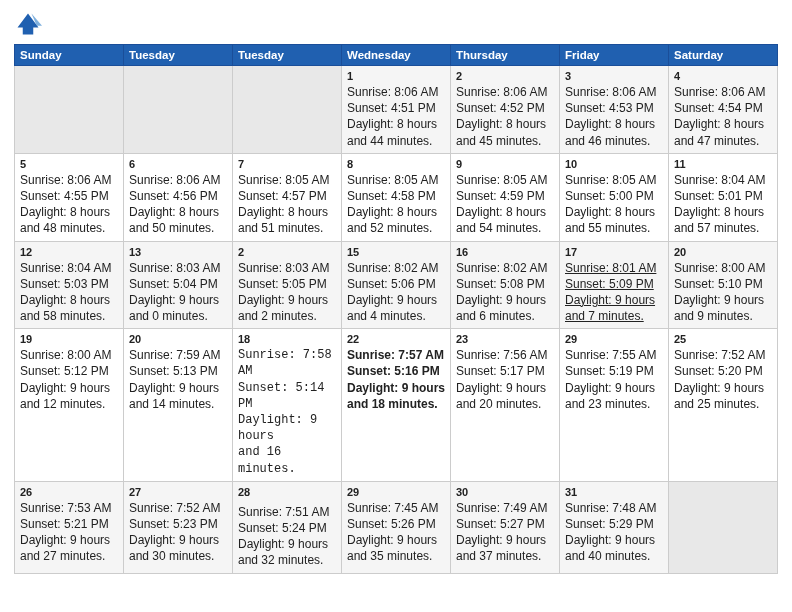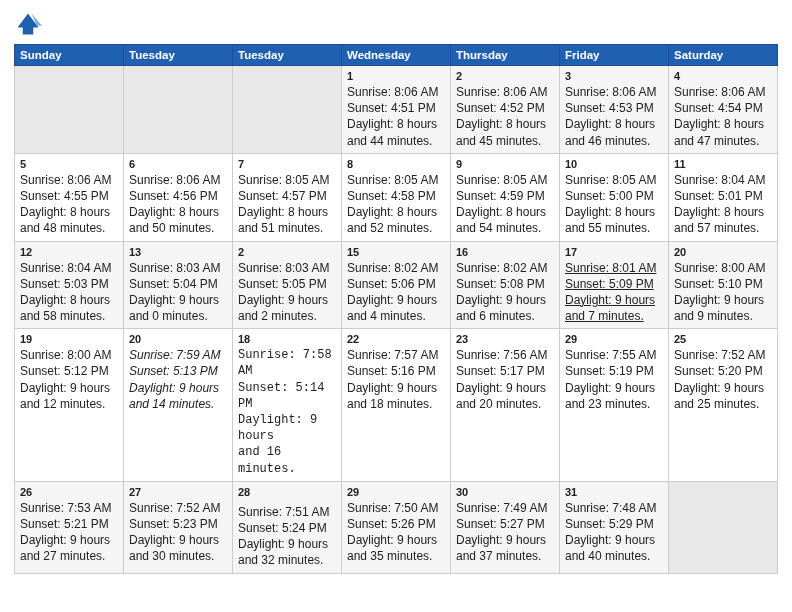--- a/index.html
+++ b/index.html
@@ -268,35 +268,35 @@
         <tr>
           <td>
             <span class="day-num">19</span>
             <div class="day-info" style="white-space: pre-line;">Sunrise: 8:00 AM
 Sunset: 5:12 PM
 Daylight: 9 hours
 and 12 minutes.</div>
           </td>
           <td>
             <span class="day-num">20</span>
-            <div class="day-info" style="white-space: pre-line; font-style: italic;">Sunrise: 7:59 AM
+            <div class="day-info" style="white-space: pre-line;">Sunrise: 7:59 AM
 Sunset: 5:13 PM
 Daylight: 9 hours
 and 14 minutes.</div>
           </td>
           <td>
             <span class="day-num">18</span>
             <div class="day-info" style="white-space: pre-line; font-family: Liberation Mono, monospace;">Sunrise: 7:58 AM
 Sunset: 5:14 PM
 Daylight: 9 hours
 and 16 minutes.</div>
           </td>
           <td>
             <span class="day-num">22</span>
-            <div class="day-info" style="white-space: pre-line;">Sunrise: 7:57 AM
+            <div class="day-info" style="white-space: pre-line; font-weight: bold;">Sunrise: 7:57 AM
 Sunset: 5:16 PM
 Daylight: 9 hours
 and 18 minutes.</div>
           </td>
           <td>
             <span class="day-num">23</span>
             <div class="day-info" style="white-space: pre-line;">Sunrise: 7:56 AM
 Sunset: 5:17 PM
 Daylight: 9 hours
 and 20 minutes.</div>
@@ -333,21 +333,21 @@
           </td>
           <td>
             <span class="day-num">28</span>
             <div class="day-info" style="white-space: pre-line; margin-top: 6px;">Sunrise: 7:51 AM
 Sunset: 5:24 PM
 Daylight: 9 hours
 and 32 minutes.</div>
           </td>
           <td>
             <span class="day-num">29</span>
-            <div class="day-info" style="white-space: pre-line;">Sunrise: 7:50 AM
+            <div class="day-info" style="white-space: pre-line;">Sunrise: 7:45 AM
 Sunset: 5:26 PM
 Daylight: 9 hours
 and 35 minutes.</div>
           </td>
           <td>
             <span class="day-num">30</span>
             <div class="day-info" style="white-space: pre-line;">Sunrise: 7:49 AM
 Sunset: 5:27 PM
 Daylight: 9 hours
 and 37 minutes.</div>

